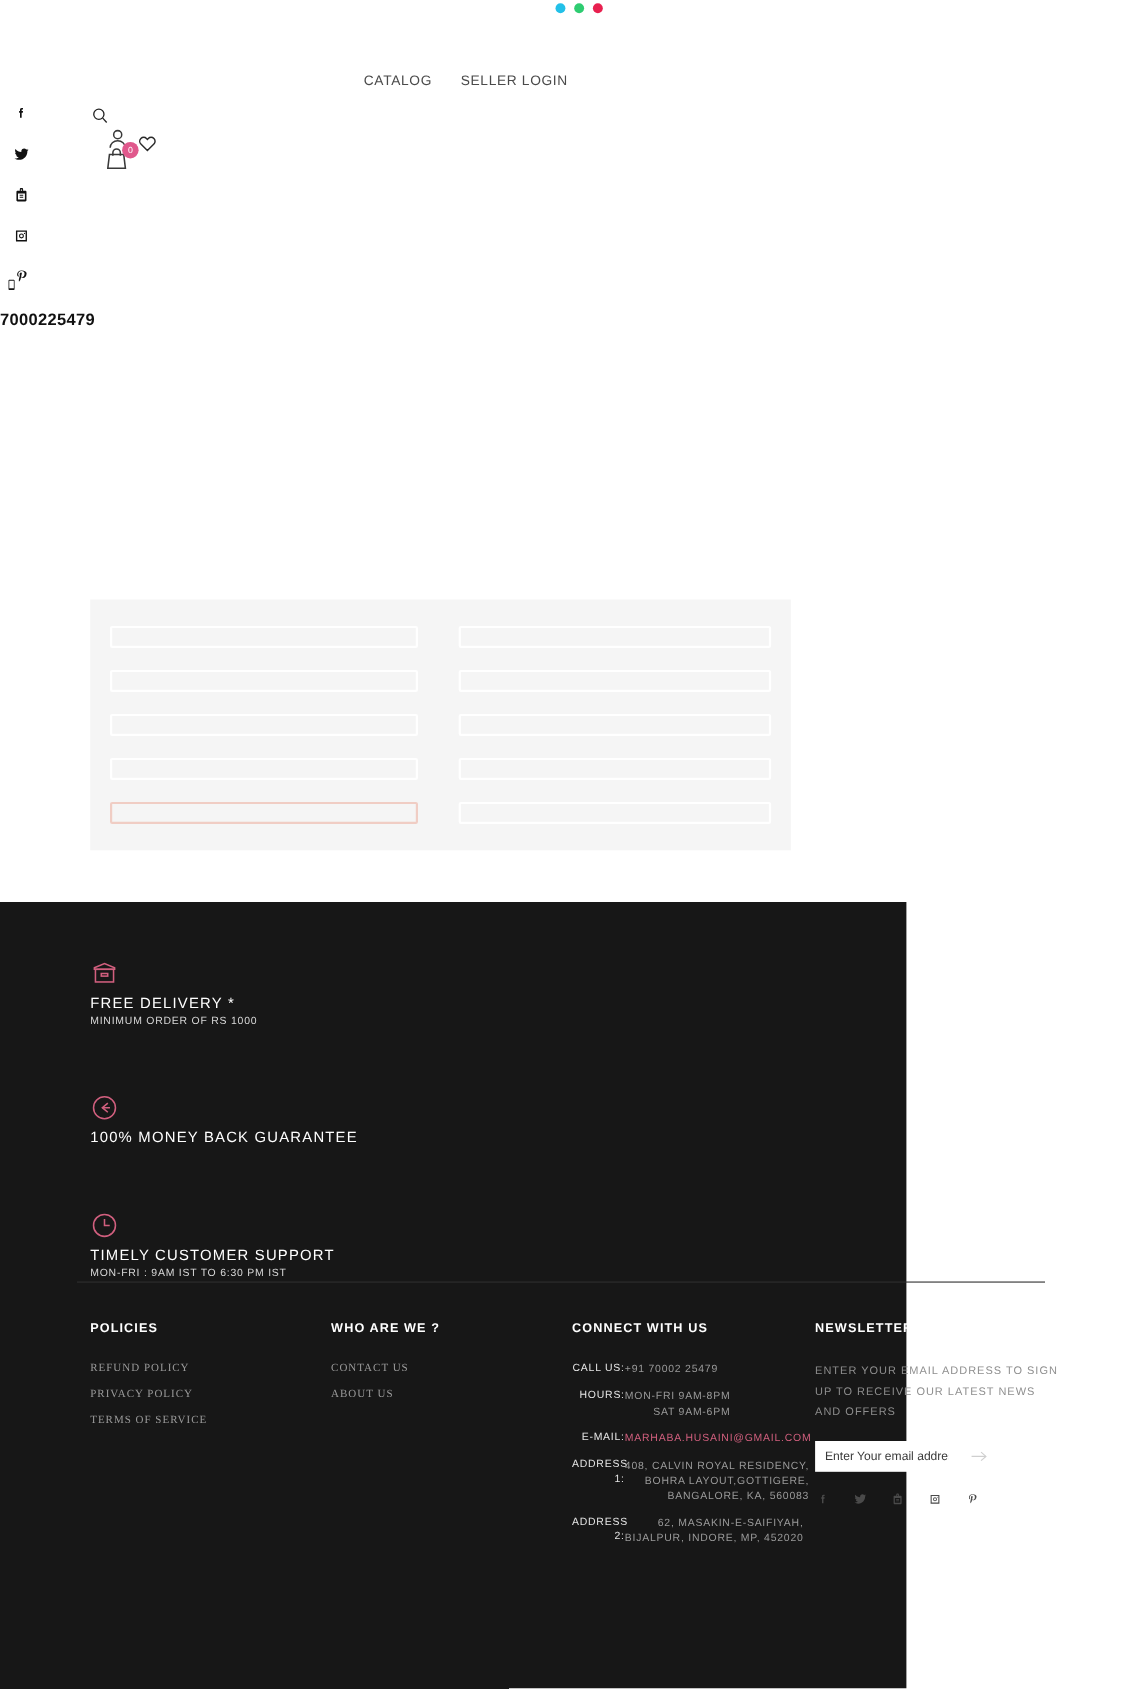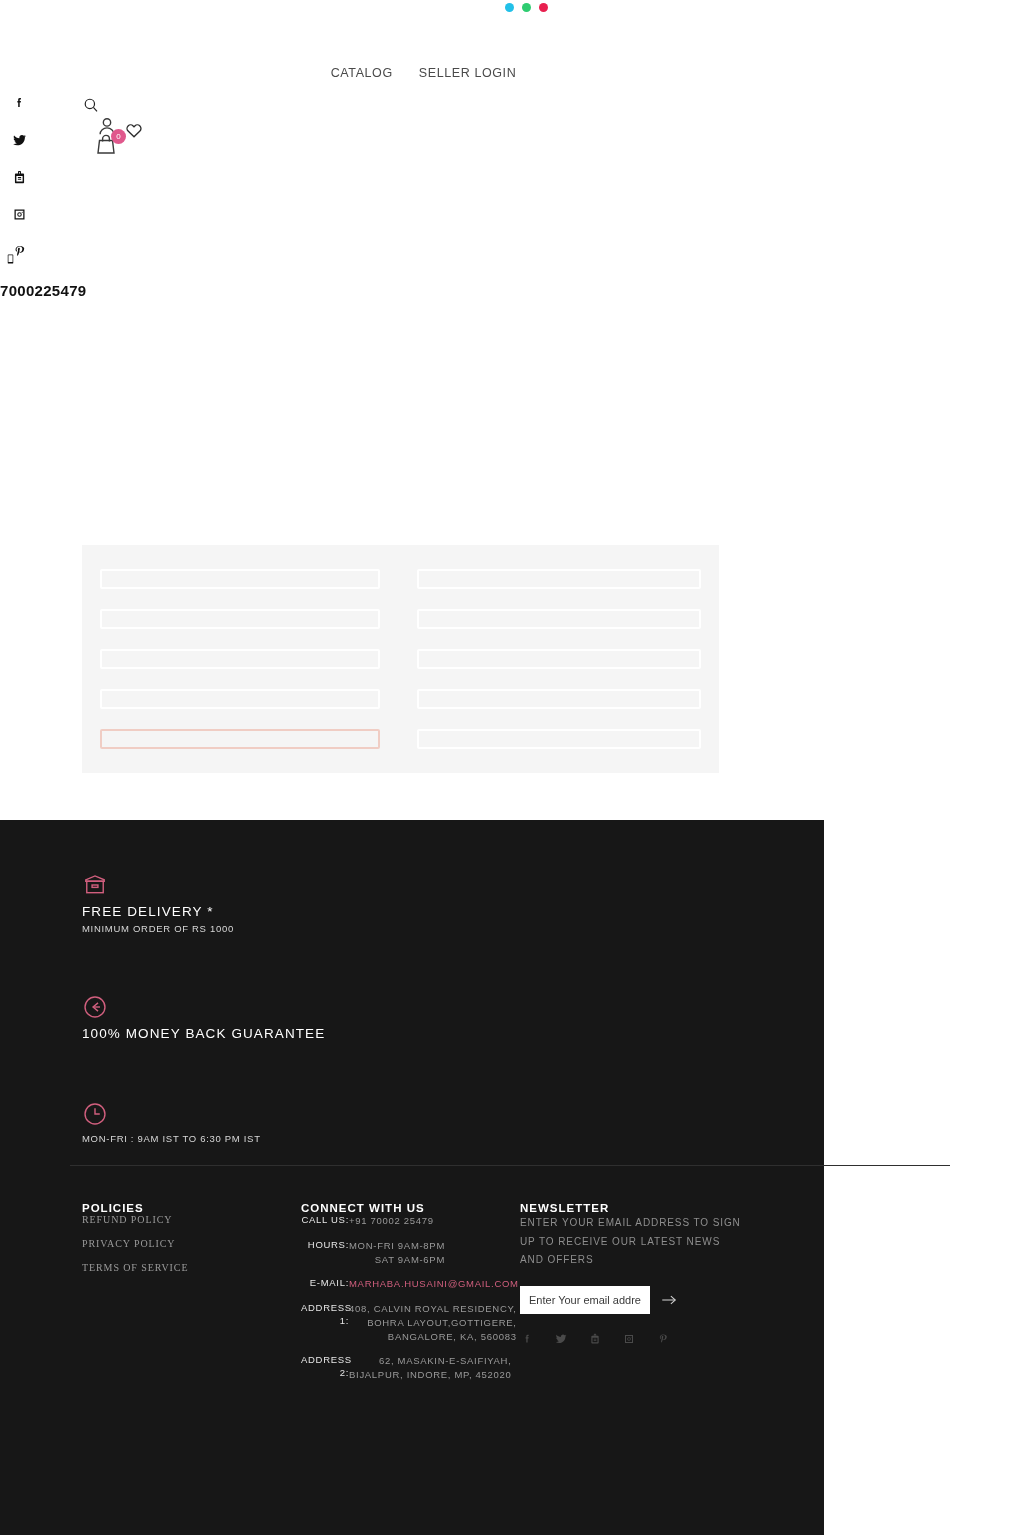--- a/index.html
+++ b/index.html
@@ -114,21 +114,21 @@
   }
 
   .footcols {
     position: absolute; top: 382px; left: 82px;
     width: 880px;
     display: grid;
     grid-template-columns: 219px 219px 221px 221px;
   }
   .col-head {
     font-size: 11.5px; color: #ffffff; font-weight: bold;
-    letter-spacing: 1px; text-transform: uppercase; margin-bottom: 0;
+    letter-spacing: 1px; text-transform: uppercase; margin-bottom: 24px;
   }
   .col a.flink, .col .flink {
     display: block; font-size: 10px; color: #9a9a9a;
     text-decoration: none; letter-spacing: 0.9px;
     text-transform: uppercase; margin-bottom: 13px; font-family: Liberation Serif, serif;
   }
 
   .contact-row { display: flex; margin-bottom: 11px; text-align: right; }
   .contact-label {
     width: 48px; flex: 0 0 48px;
@@ -291,36 +291,42 @@
         <div class="f-sub"></div>
       </div>
 
       <div class="feature">
         <div class="f-icon">
           <svg viewBox="0 0 24 24" width="26" height="26" fill="none" stroke="#d15f7e" stroke-width="1.3">
             <circle cx="12" cy="12" r="9.2"></circle>
             <path d="M12 6.6V12h4.4"></path>
           </svg>
         </div>
+        <div class="f-title">TIMELY CUSTOMER SUPPORT</div>
         <div class="f-sub">MON-FRI : 9AM IST TO 6:30 PM IST</div>
       </div>
 
     </div>
 
     <div class="divider"></div>
 
     <div class="footcols">
 
       <div class="col">
         <div class="col-head">POLICIES</div>
         <a class="flink" href="#">REFUND POLICY</a>
         <a class="flink" href="#">PRIVACY POLICY</a>
         <a class="flink" href="#">TERMS OF SERVICE</a>
       </div>
 
+      <div class="col">
+        <div class="col-head">WHO ARE WE ?</div>
+        <a class="flink" href="#">CONTACT US</a>
+        <a class="flink" href="#">ABOUT US</a>
+      </div>
 
       <div class="col">
         <div class="col-head">CONNECT WITH US</div>
 
         <div class="contact-row">
           <div class="contact-label">CALL US:</div>
           <div class="contact-value">
             <span class="ln">+91 70002 25479</span>
           </div>
         </div>

